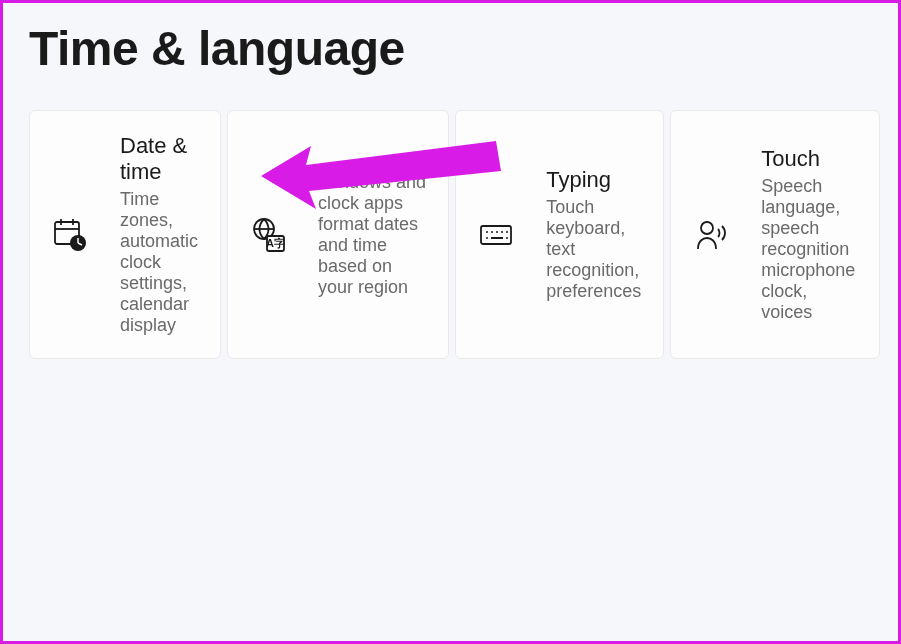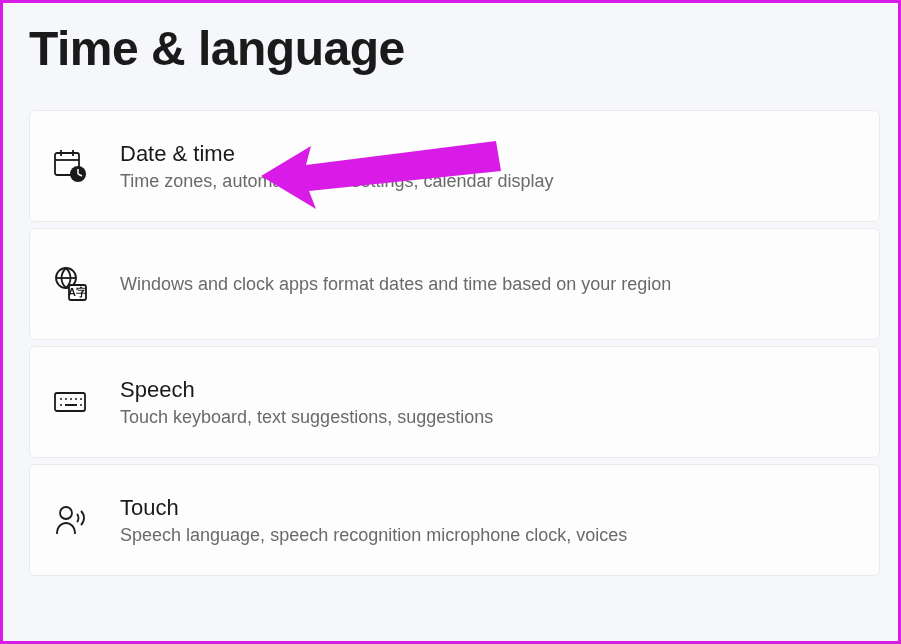--- a/index.html
+++ b/index.html
@@ -19,21 +19,20 @@
     .page-title {
       font-size: 48px;
       font-weight: 600;
       color: #1a1a1a;
       padding: 18px 0 0 26px;
       letter-spacing: -0.5px;
     }
     .settings-list {
       padding: 34px 18px 0 26px;
       display: flex;
-      flex-direction: column;
       gap: 6px;
     }
     .settings-item {
       background: #fdfdfd;
       border: 1px solid #eaeaea;
       border-radius: 6px;
       padding: 22px 22px 22px 22px;
       display: flex;
       align-items: center;
       gap: 32px;
@@ -124,22 +123,22 @@
         <circle cx="14" cy="15" r="1" fill="#1a1a1a" stroke="none"></circle>
         <circle cx="19" cy="15" r="1" fill="#1a1a1a" stroke="none"></circle>
         <circle cx="24" cy="15" r="1" fill="#1a1a1a" stroke="none"></circle>
         <circle cx="29" cy="15" r="1" fill="#1a1a1a" stroke="none"></circle>
         <circle cx="9" cy="21" r="1" fill="#1a1a1a" stroke="none"></circle>
         <circle cx="29" cy="21" r="1" fill="#1a1a1a" stroke="none"></circle>
         <line x1="13" y1="21" x2="25" y2="21" stroke-width="2"></line>
       </svg>
     </span>
     <div class="item-text">
-      <div class="item-title">Speech</div>
-      <div class="item-subtitle">Touch keyboard, text suggestions, suggestions</div>
+      <div class="item-title">Typing</div>
+      <div class="item-subtitle">Touch keyboard, text recognition, preferences</div>
     </div>
   </div>
 
   <div class="settings-item">
     <span class="item-icon">
       <svg viewBox="0 0 36 36" fill="none" stroke="#1a1a1a" stroke-width="1.8">
         <circle cx="14" cy="11" r="6"></circle>
         <path d="M5 32 C 5 24, 10 21, 14 21 C 18 21, 23 24, 23 32"></path>
         <path d="M25 12 C 27 14, 27 18, 25 20"></path>
         <path d="M29 9 C 33 13, 33 19, 29 23"></path>

